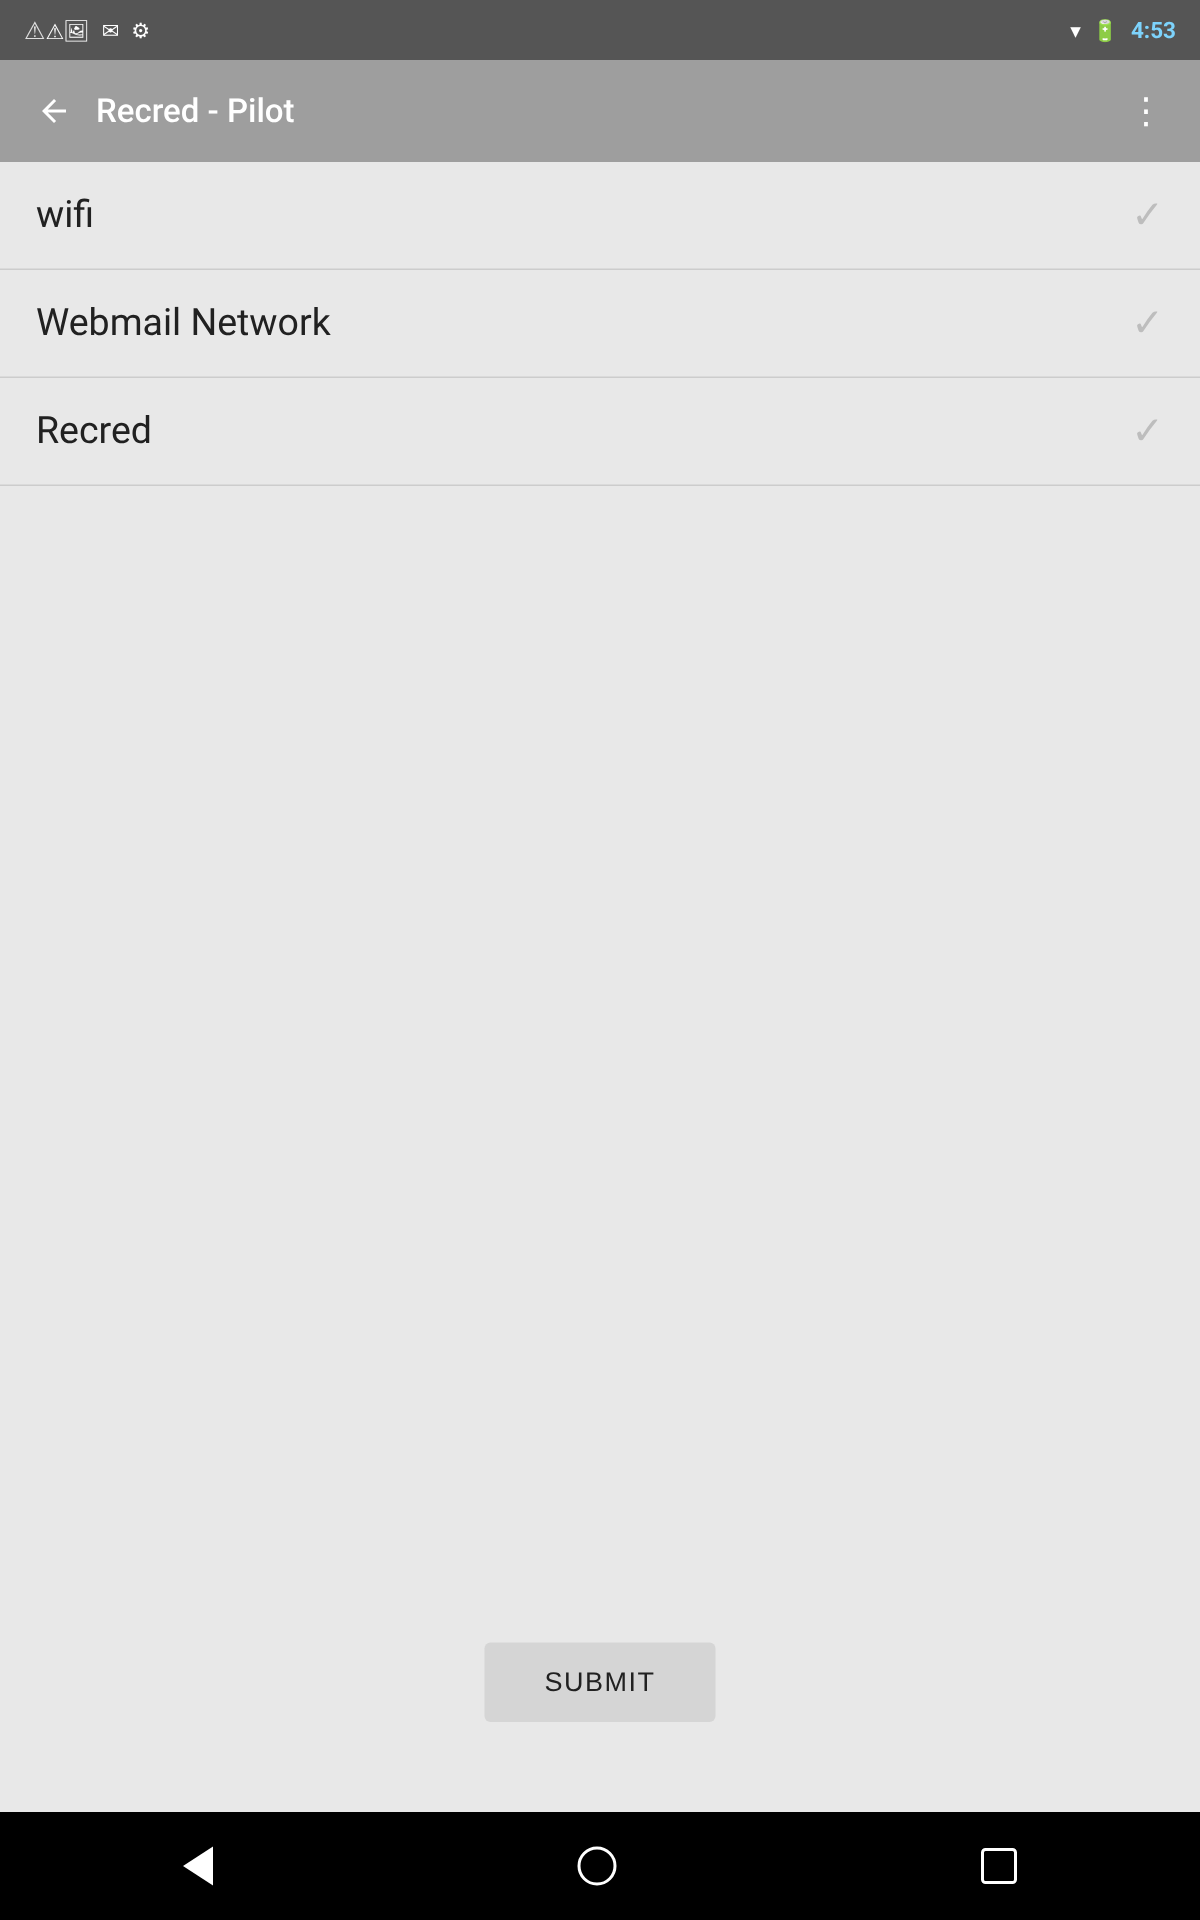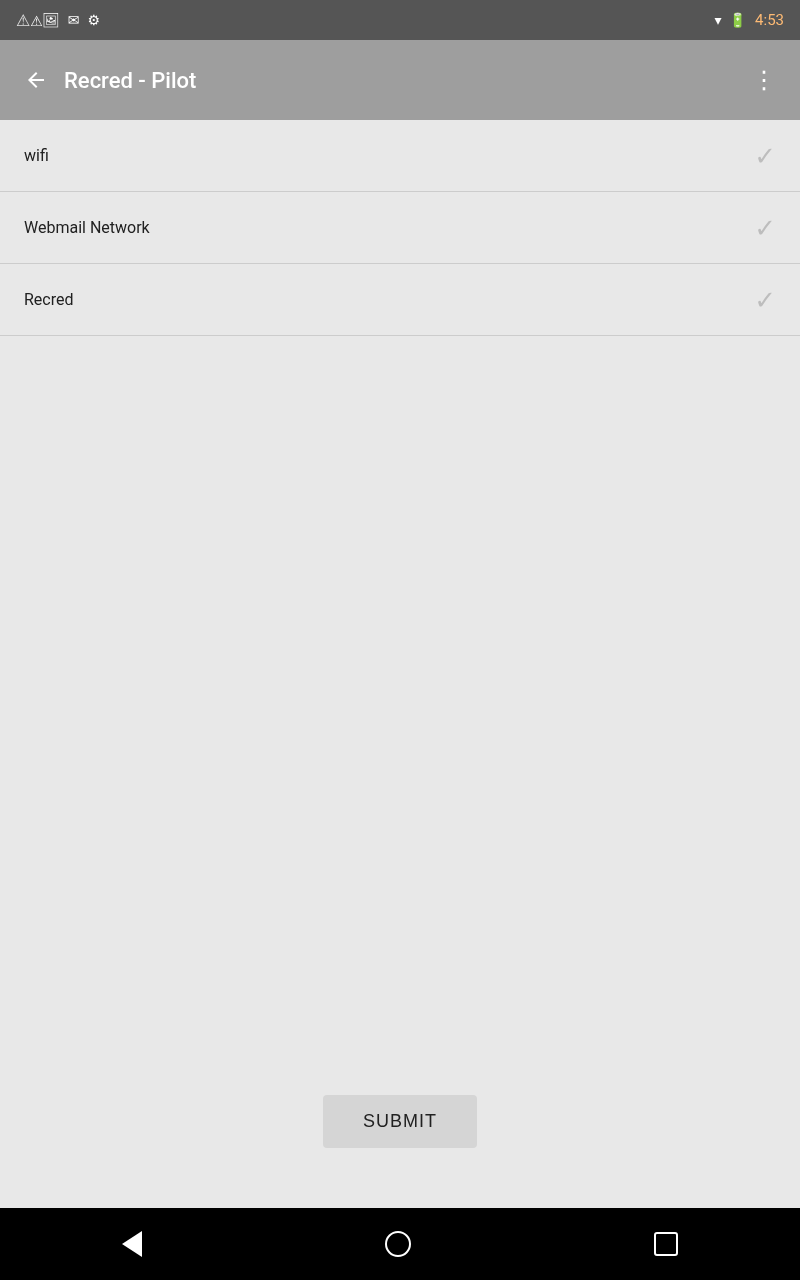--- a/index.html
+++ b/index.html
@@ -41,30 +41,30 @@
       align-items: center;
       gap: 8px;
     }
 
     .status-icon {
       color: white;
       font-size: 14px;
     }
 
     .status-time {
-      color: #fdba74;
+      color: #7dd3fc;
       font-size: 15px;
-      font-weight: 400;
+      font-weight: 700;
       text-align: center;
     }
 
     
     .app-bar {
       width: 100%;
-      height: 80px;
+      height: 68px;
       background: #9e9e9e;
       display: flex;
       align-items: center;
       padding: 0 16px;
       flex-shrink: 0;
     }
 
     .back-button {
       color: white;
       font-size: 26px;
@@ -113,21 +113,21 @@
       align-items: center;
       justify-content: space-between;
       padding: 0 24px;
       height: 72px;
       border-bottom: 1px solid #cccccc;
       cursor: pointer;
       background: #e8e8e8;
     }
 
     .list-item-label {
-      font-size: 16px;
+      font-size: 25px;
       color: #212121;
       font-weight: 400;
     }
 
     .checkmark {
       color: #bdbdbd;
       font-size: 26px;
       font-weight: 300;
     }
 

